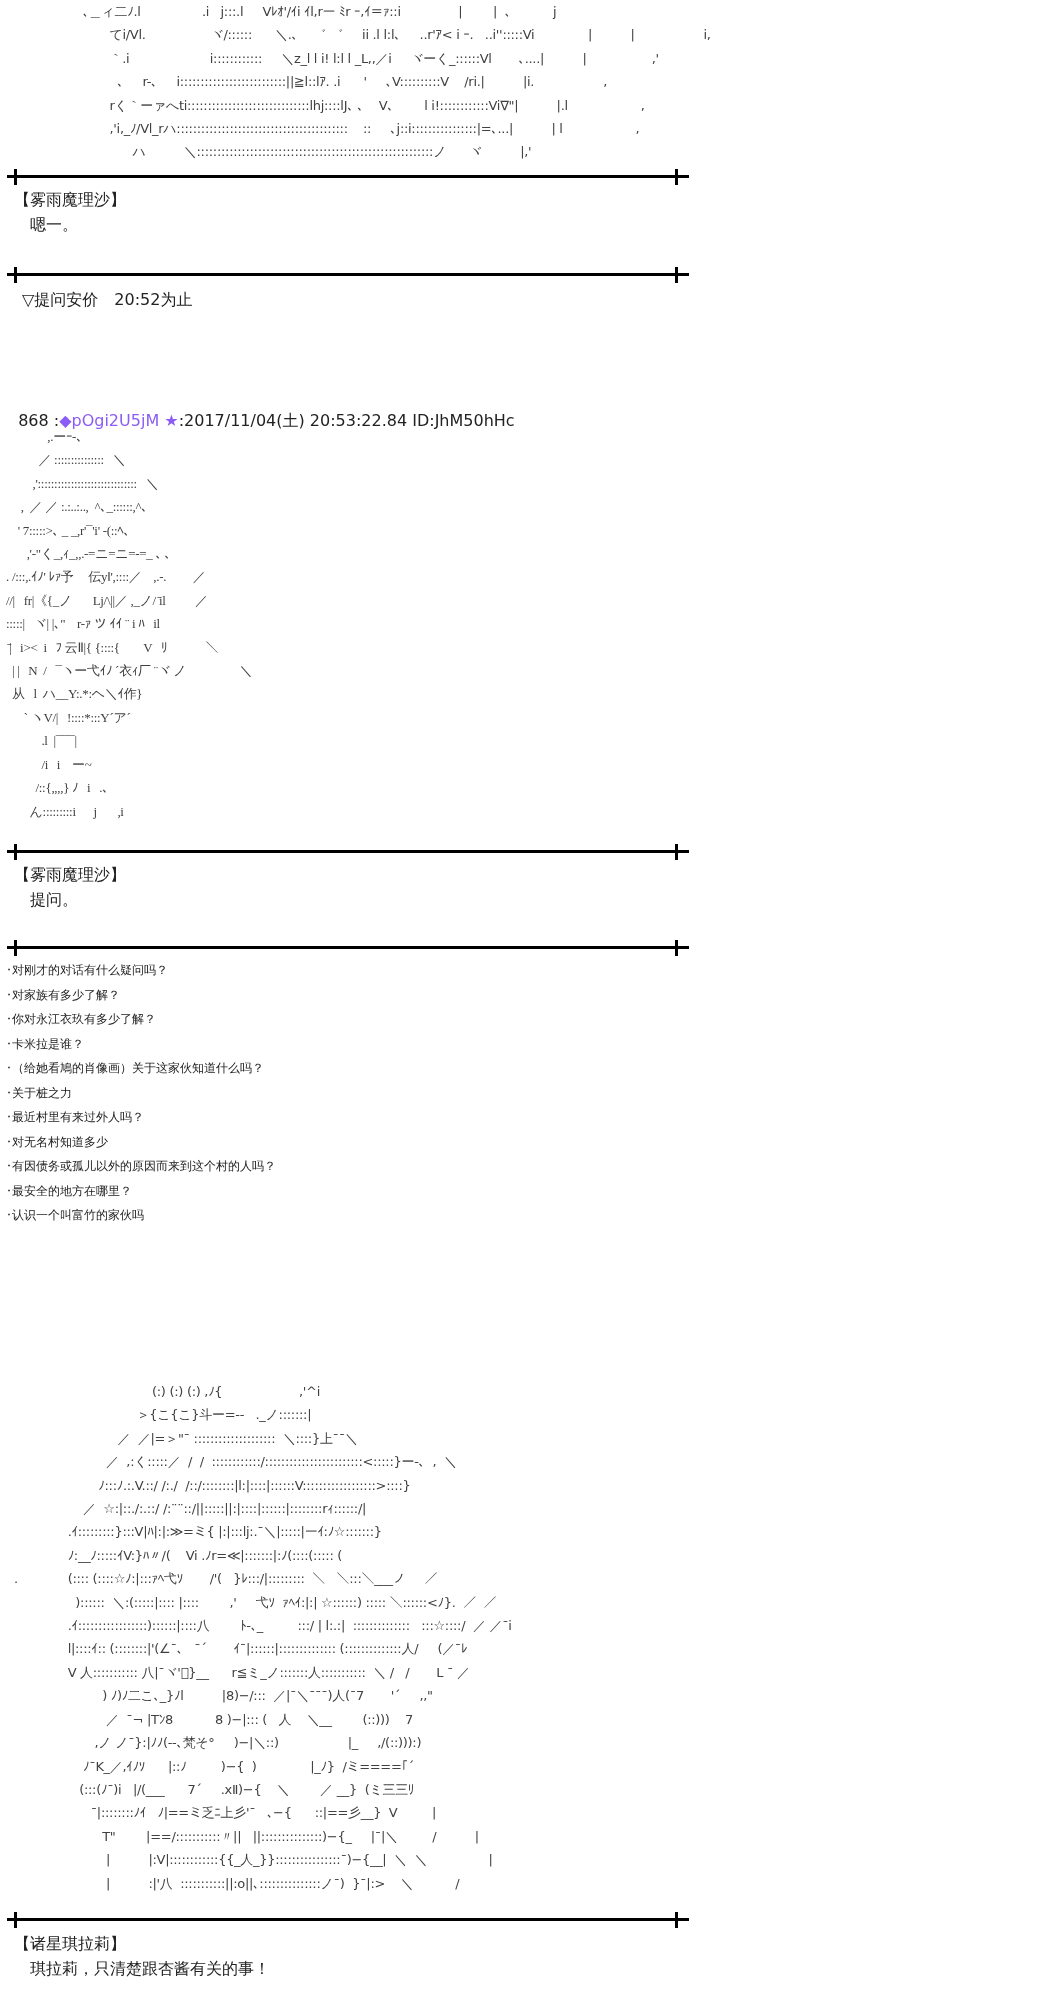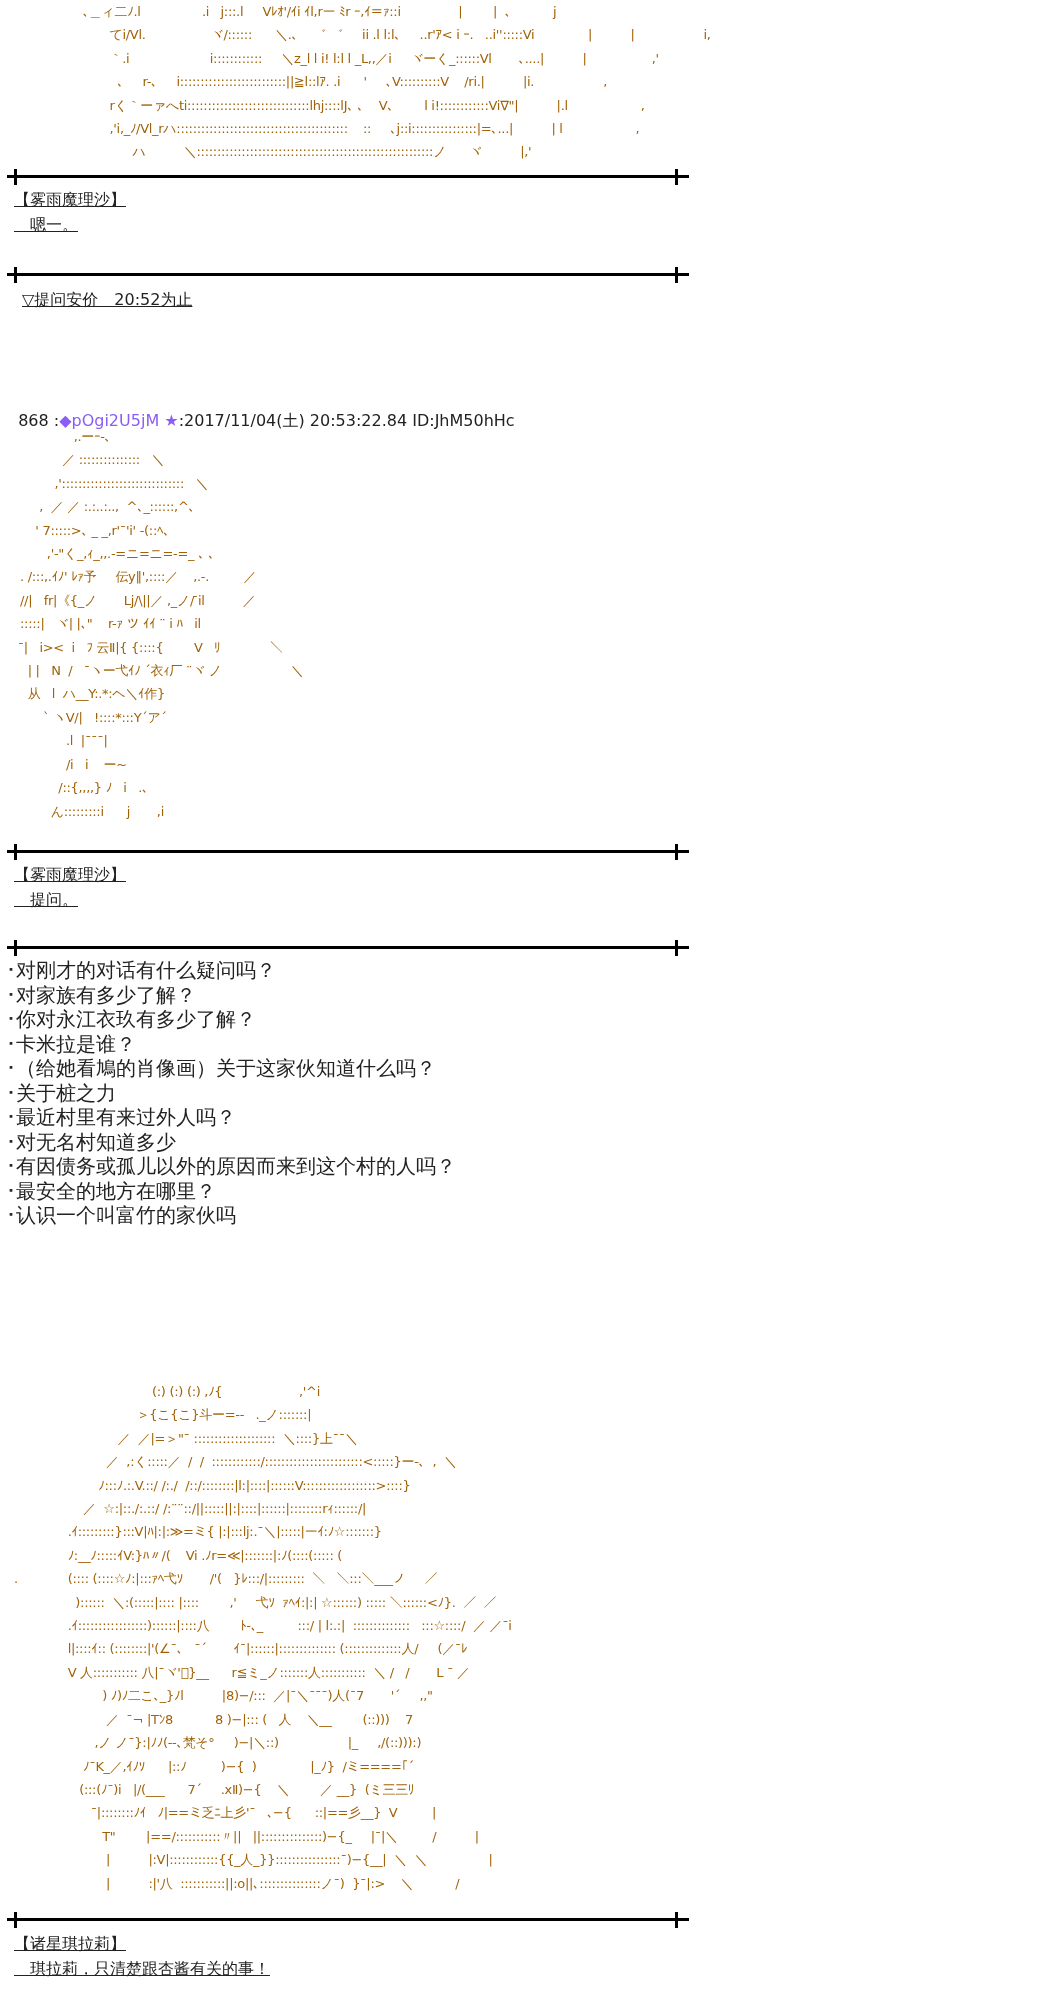--- a/index.html
+++ b/index.html
@@ -1,27 +1,27 @@
 <!DOCTYPE html>
 <html><head>
 <meta charset="utf-8">
 <style>
   html, body { margin: 0; padding: 0; background: #ffffff; }
   body { width: 1060px; height: 2000px; position: relative; overflow: hidden;
          font-family: "DejaVu Sans", "Liberation Sans", sans-serif; color: #222; }
   .aa { position: absolute; margin: 0; white-space: pre; font-family: "DejaVu Sans", sans-serif;
-        font-size: 13px; line-height: 23.4px; color: #a16207; letter-spacing: -0.3px; }
-  .txt { position: absolute; margin: 0; white-space: pre; font-size: 16px; line-height: 24.5px; color: #222; text-decoration: underline; }
+        font-size: 13px; line-height: 23.4px; color: #404040; letter-spacing: -0.3px; }
+  .txt { position: absolute; margin: 0; white-space: pre; font-size: 16px; line-height: 24.5px; color: #222; }
   .divider { position: absolute; left: 7px; width: 682px; height: 3px; background: #000; }
   .divider .tick { position: absolute; top: -6px; width: 3px; height: 16px; background: #000; }
   .divider .tick.l { left: 7px; }
   .divider .tick.r { right: 11px; }
   .post-header { position: absolute; left: 8px; top: 385px; font-size: 16px; line-height: 24px; white-space: pre; color: #222; }
   .trip { color: #8b5cf6; }
-  ul.questions { position: absolute; left: 6px; top: 958px; margin: 0; padding: 0; list-style: none; font-size: 20px; line-height: 24.5px; color: #222; }
+  ul.questions { position: absolute; left: 6px; top: 958px; margin: 0; padding: 0; list-style: none; font-size: 12px; line-height: 24.5px; color: #222; }
   ul.questions li { white-space: pre; }
 </style>
 </head>
 <body>
 
 <pre class="aa" style="left:6px; top:0px;"><span>                    ､＿ィ二ﾉ.l                .i   j:::.l     Vﾚｵ'/ｲi ｲl,rー ﾐr ｰ,ｲ＝ｧ::i               |        |  ､           j</span>
 <span>                           てi/Vl.                 ヾ/::::::      ＼.､    ゛ ゛     ii .l l:l､     ..r'ｱ&lt; i ｰ.   ..i'':::::Vi              |          |                  i,</span>
 <span>                           ｀.i                     i::::::::::::     ＼z_l l i! l:l l _L,,／i     ヾーく_::::::Vl       ､....|          |                 ,'</span>
 <span>                             ､     r-､     i::::::::::::::::::::::::::||≧l::lｱ. .i      '     ､V::::::::::V    /ri.|          |i.                  ,</span>
 <span>                           rく｀ーァへti::::::::::::::::::::::::::::::lhj::::lJ､ ､    V､        l i!::::::::::::Vi∇"|          |.l                   ,</span>
@@ -40,21 +40,21 @@
   <div class="tick l"></div>
   <div class="tick r"></div>
 </div>
 
 <div class="txt" style="left:22px; top:288px;text-align:center;">▽提问安价　20:52为止</div>
 
 <div class="post-header">
   <span>868</span><span> :</span><span class="trip">◆pOgi2U5jM</span> <span class="trip">★</span><span>:2017/11/04(土) 20:53:22.84 ID:JhM50hHc</span>
 </div>
 
-<pre class="aa" style="left:20px; top:425px;"><span>              ,.ーｰ-､</span>
+<pre class="aa" style="left:6px; top:425px;font-family:Liberation Serif, serif;"><span>              ,.ーｰ-､</span>
 <span>           ／ :::::::::::::::   ＼</span>
 <span>         ,'::::::::::::::::::::::::::::::   ＼</span>
 <span>     ,  ／ ／ :.:..:..,  ^､_::::::,^､</span>
 <span>    ' 7:::::&gt;､ _ _,r'¯'i' -(::ﾍ､</span>
 <span>       ,'-"く_,ｨ_,,.-=ニ=ニ=-=_ ､ ､</span>
 <span>. /:::,.ｲﾉ' ﾚｧ予     伝y‖',::::／    ,.-.         ／</span>
 <span>//|   fr|《{_ノ       Lj/\||／ ,_ノ/ ̄il          ／</span>
 <span>:::::|   ヾ| |､"    r-ｧ ツ ｲｲ ¨ i ﾊ   il</span>
 <span> ̄|   i&gt;&lt;  i   ﾌ 云Ⅱ|{ {::::{        V   ﾘ             ＼</span>
 <span>  | |   N  /   ¯ヽー弋ｲﾉ ´衣ｨ厂 ¨ヾ ノ                  ＼</span>

